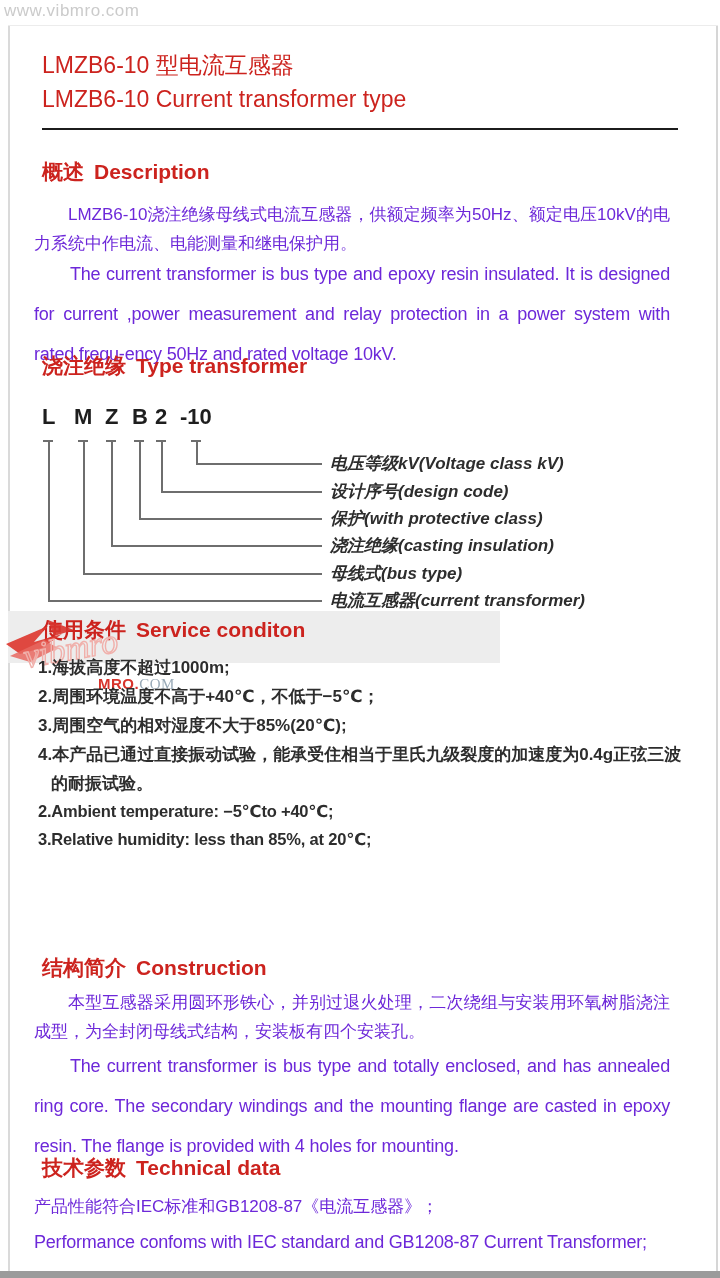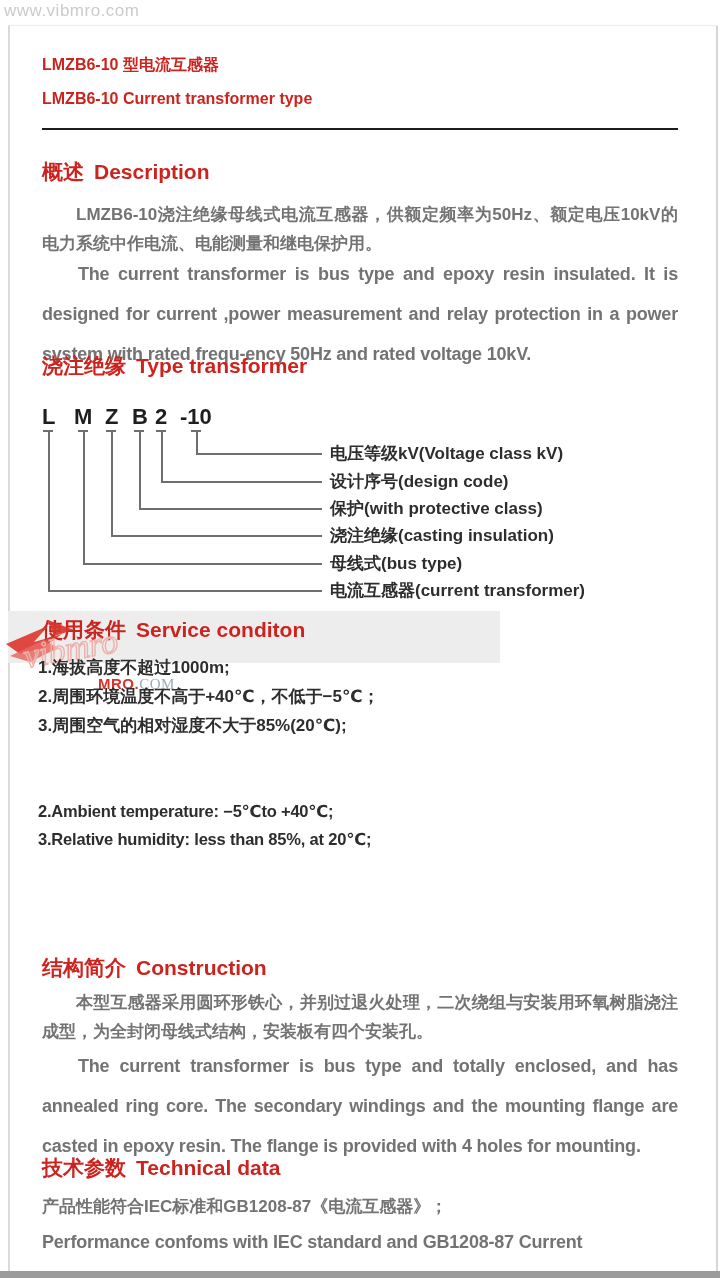--- a/index.html
+++ b/index.html
@@ -8,40 +8,40 @@
     font-family:"Liberation Sans","DejaVu Sans",sans-serif;color:#2d2d2d;
   }
   
   .edge-left{position:absolute;left:8px;top:26px;bottom:7px;width:2px;background:#dadada;}
   .edge-right{position:absolute;right:2px;top:26px;bottom:7px;width:2px;background:#d6d6d6;}
   .edge-top{position:absolute;left:8px;right:2px;top:25px;height:1px;background:#ececec;}
   .bottom-strip{position:absolute;left:0;right:0;top:1271px;height:7px;background:#9b9b9b;}
 
   .wm-top{position:absolute;left:4px;top:1px;font-size:17px;color:#cbcbcb;letter-spacing:.5px;}
 
-  .titles{position:absolute;left:42px;top:48px;line-height:34px;font-size:16px;font-weight:bold;color:#cc231e;}
+  .titles{position:absolute;left:42px;top:48px;line-height:34px;font-size:23px;font-weight:normal;color:#cc231e;}
   .rule{position:absolute;left:42px;top:128px;width:636px;height:2px;background:#1c1c1c;}
 
   .h2{position:absolute;left:42px;font-size:21px;font-weight:bold;color:#cc231e;white-space:nowrap;}
   .h2 .cn{margin-right:10px;}
 
-  .para{position:absolute;left:42px;width:636px;font-weight:bold;text-align:justify;color:#737373;}
+  .para{position:absolute;left:34px;width:636px;font-weight:normal;text-align:justify;color:#6d28d9;}
   .para.cn{font-size:17px;line-height:29px;text-indent:2em;}
   .para.en{font-size:18px;line-height:40px;text-indent:2em;letter-spacing:-.2px;}
 
   .list{position:absolute;left:38px;width:644px;font-weight:bold;color:#2d2d2d;}
   .list p{margin:0;padding-left:13px;text-indent:-13px;}
   .list.cn{font-size:17px;line-height:29px;}
   .list.en{font-size:16.5px;line-height:28px;letter-spacing:-.2px;}
 
   
   .code-letter{position:absolute;top:404px;font-size:22px;font-weight:bold;color:#1e1e1e;}
 
   
-  .diagram{position:absolute;left:0;top:430px;width:588px;height:180px;}
+  .diagram{position:absolute;left:0;top:440px;width:588px;height:180px;font-style:italic;}
   .diagram .tick{position:absolute;height:2px;width:10px;background:#6e6e6e;top:0;}
   .diagram .vline{position:absolute;width:2px;background:#6e6e6e;top:1px;}
   .diagram .hline{position:absolute;height:2px;background:#6e6e6e;}
   .diagram .dlabel{position:absolute;left:330px;font-size:17px;font-weight:bold;color:#2d2d2d;white-space:nowrap;}
 
   
   .wm-band{position:absolute;left:8px;top:611px;width:492px;height:52px;background:#ededed;}
   .mro-logo{position:absolute;left:4px;top:610px;width:200px;height:64px;pointer-events:none;}
   .mro-text{position:absolute;left:98px;top:639px;font-size:15px;font-weight:bold;letter-spacing:.5px;margin-top:36px;}
   .mro-text .red{color:#d8342c;}
@@ -125,20 +125,21 @@
     </svg>
   </div>
   <div class="mro-text">
     <span class="red">MRO.</span><span class="gray">COM</span>
   </div>
 
   <div class="list cn" style="top:653px;">
     <p>1.海拔高度不超过1000m;</p>
     <p>2.周围环境温度不高于+40℃，不低于−5℃；</p>
     <p>3.周围空气的相对湿度不大于85%(20℃);</p>
+    <p>4.本产品已通过直接振动试验，能承受住相当于里氏九级裂度的加速度为0.4g正弦三波的耐振试验。</p>
   </div>
   <div class="list en" style="top:797px;">
     <p>2.Ambient temperature: −5℃to +40℃;</p>
     <p>3.Relative humidity: less than 85%, at 20℃;</p>
   </div>
 
   <div class="h2" style="top:954px;">
     <span class="cn">结构简介</span><span>Construction</span>
   </div>
   <div class="para cn" style="top:988px;">本型互感器采用圆环形铁心，并别过退火处理，二次绕组与安装用环氧树脂浇注成型，为全封闭母线式结构，安装板有四个安装孔。</div>

